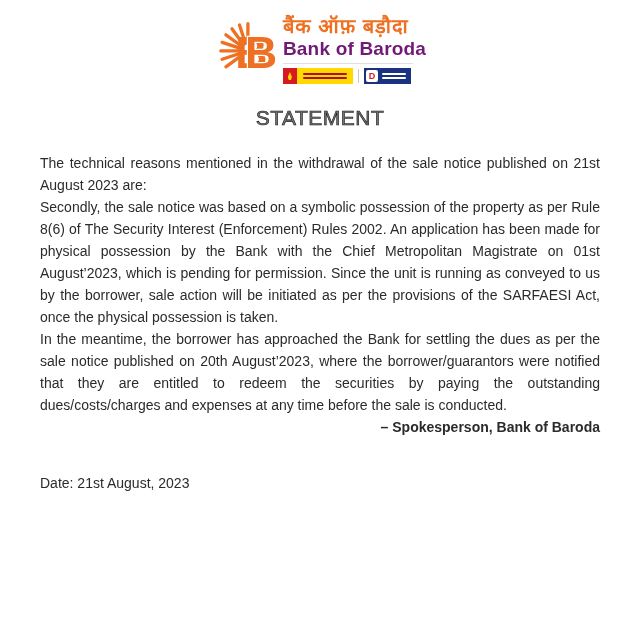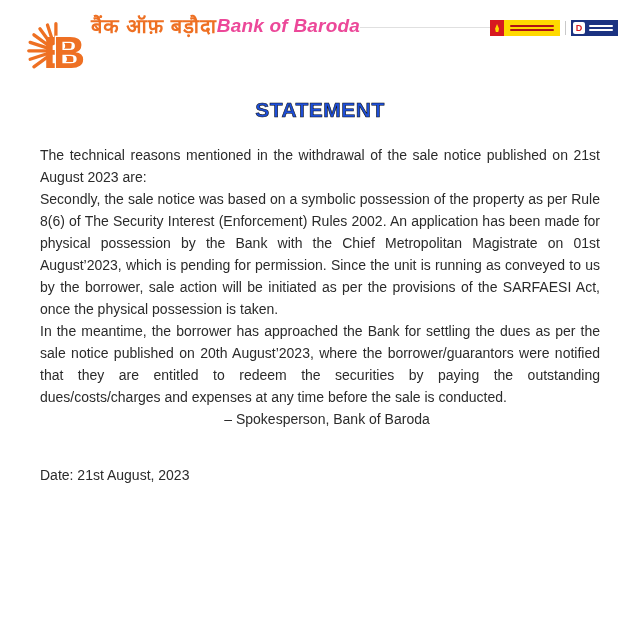--- a/index.html
+++ b/index.html
@@ -20,33 +20,32 @@
 
   
   .header {
     padding-top: 14px;
     display: flex;
     justify-content: center;
     align-items: flex-start;
     gap: 7px;
   }
   .sun-logo { width: 62px; height: 62px; flex: 0 0 auto; }
-  .brand-col { display: flex; flex-direction: row; align-items: center; }
+  .brand-col { display: flex; flex-direction: column; align-items: flex-start; }
   .brand-hindi {
     color: #EE7023;
     font-weight: 700;
     font-size: 20px;
     line-height: 24px;
     letter-spacing: 1px;
     white-space: nowrap;
   }
   .brand-english {
-    color: #ec4899;
+    color: #701a75;
     font-weight: 700;
-    font-style: italic;
     font-size: 19px;
     line-height: 22px;
     white-space: nowrap;
     letter-spacing: 0.2px;
   }
   .brand-rule {
     width: 130px;
     height: 1px;
     background: #e0e0e0;
     margin-top: 3px;
@@ -117,39 +116,40 @@
     width: 24px; height: 2px;
     background: #ffffff;
     border-radius: 1px;
   }
 
   
   .title {
     margin-top: 22px;
     text-align: center;
     font-size: 21px;
-    font-weight: 700;
-    color: #1d4ed8;
+    font-weight: 400;
+    color: #737373;
     letter-spacing: 0.5px;
     -webkit-text-stroke: 0.6px #111111;
   }
 
   
   .body-text {
     margin: 22px 40px 16px 40px;
     font-size: 14px;
     line-height: 22px;
     text-align: justify;
     color: #2b2b2b;
   }
   .body-text p { margin: 0; }
   .signature {
     margin: 0;
     padding-left: 14px;
-    text-align: center;
+    text-align: right;
+    font-weight: bold;
   }
   .date-line {
     margin: 34px 40px 0 40px;
     font-size: 14px;
     line-height: 22px;
     color: #2b2b2b;
   }
 </style>
 </head>
 <body>

